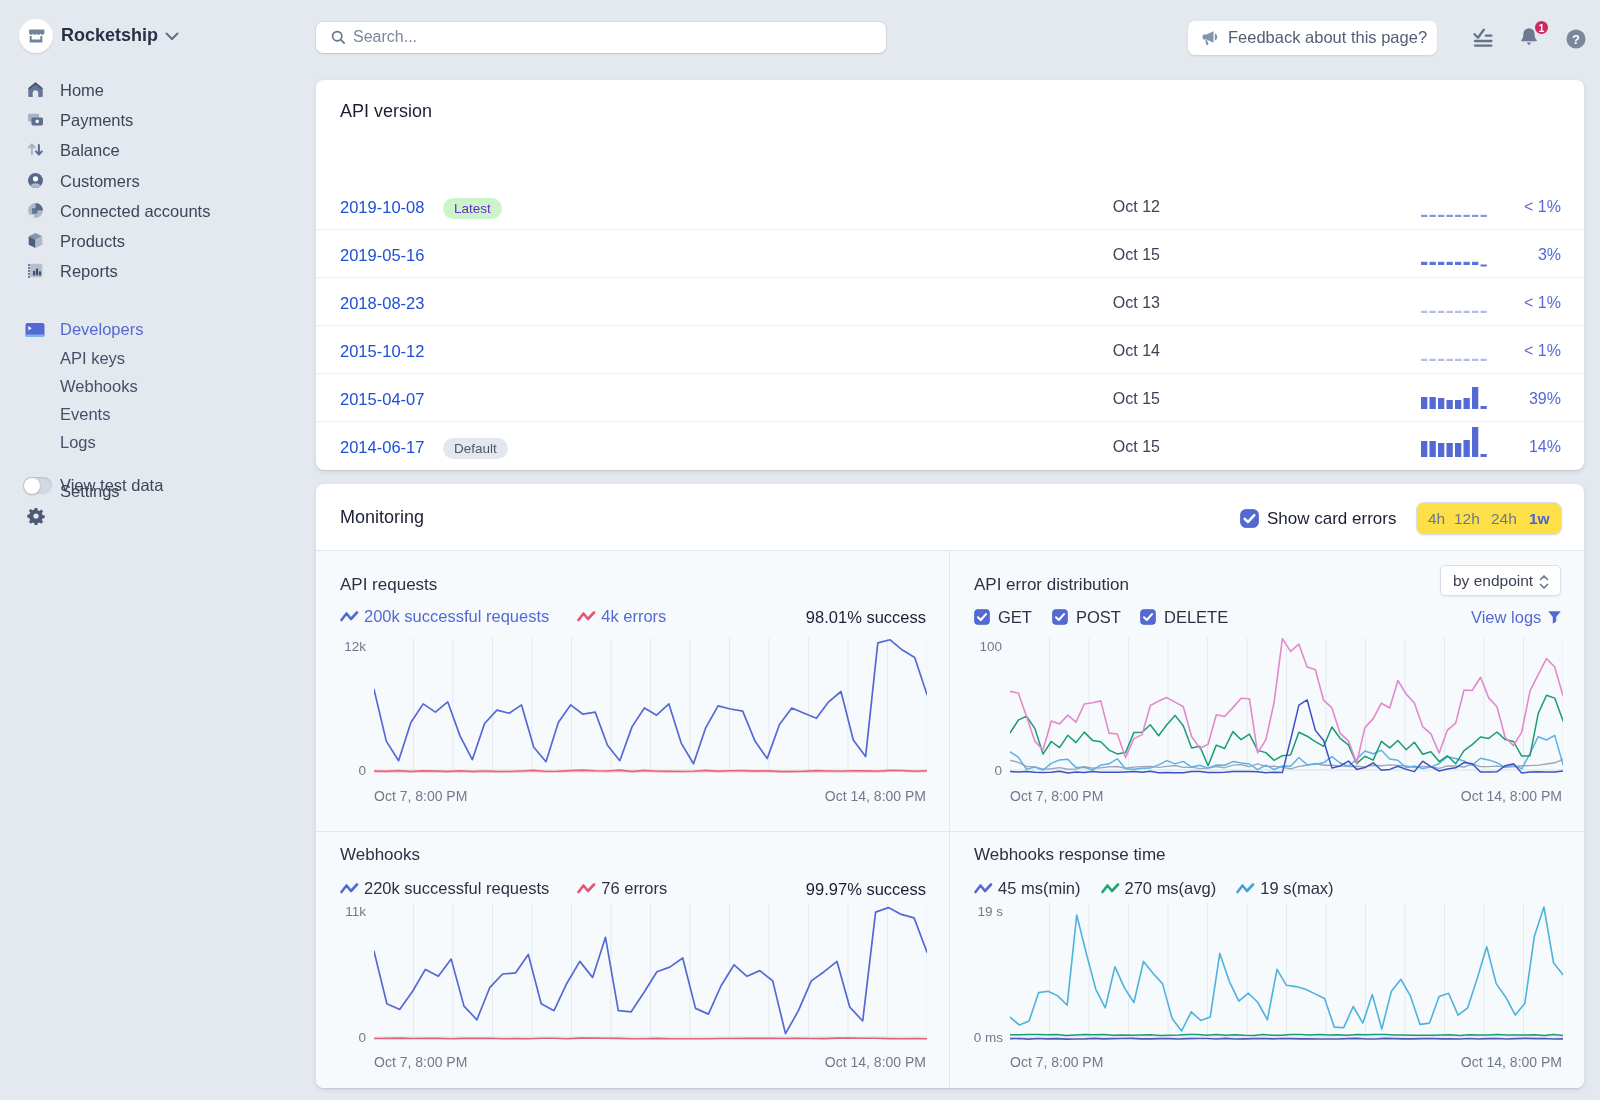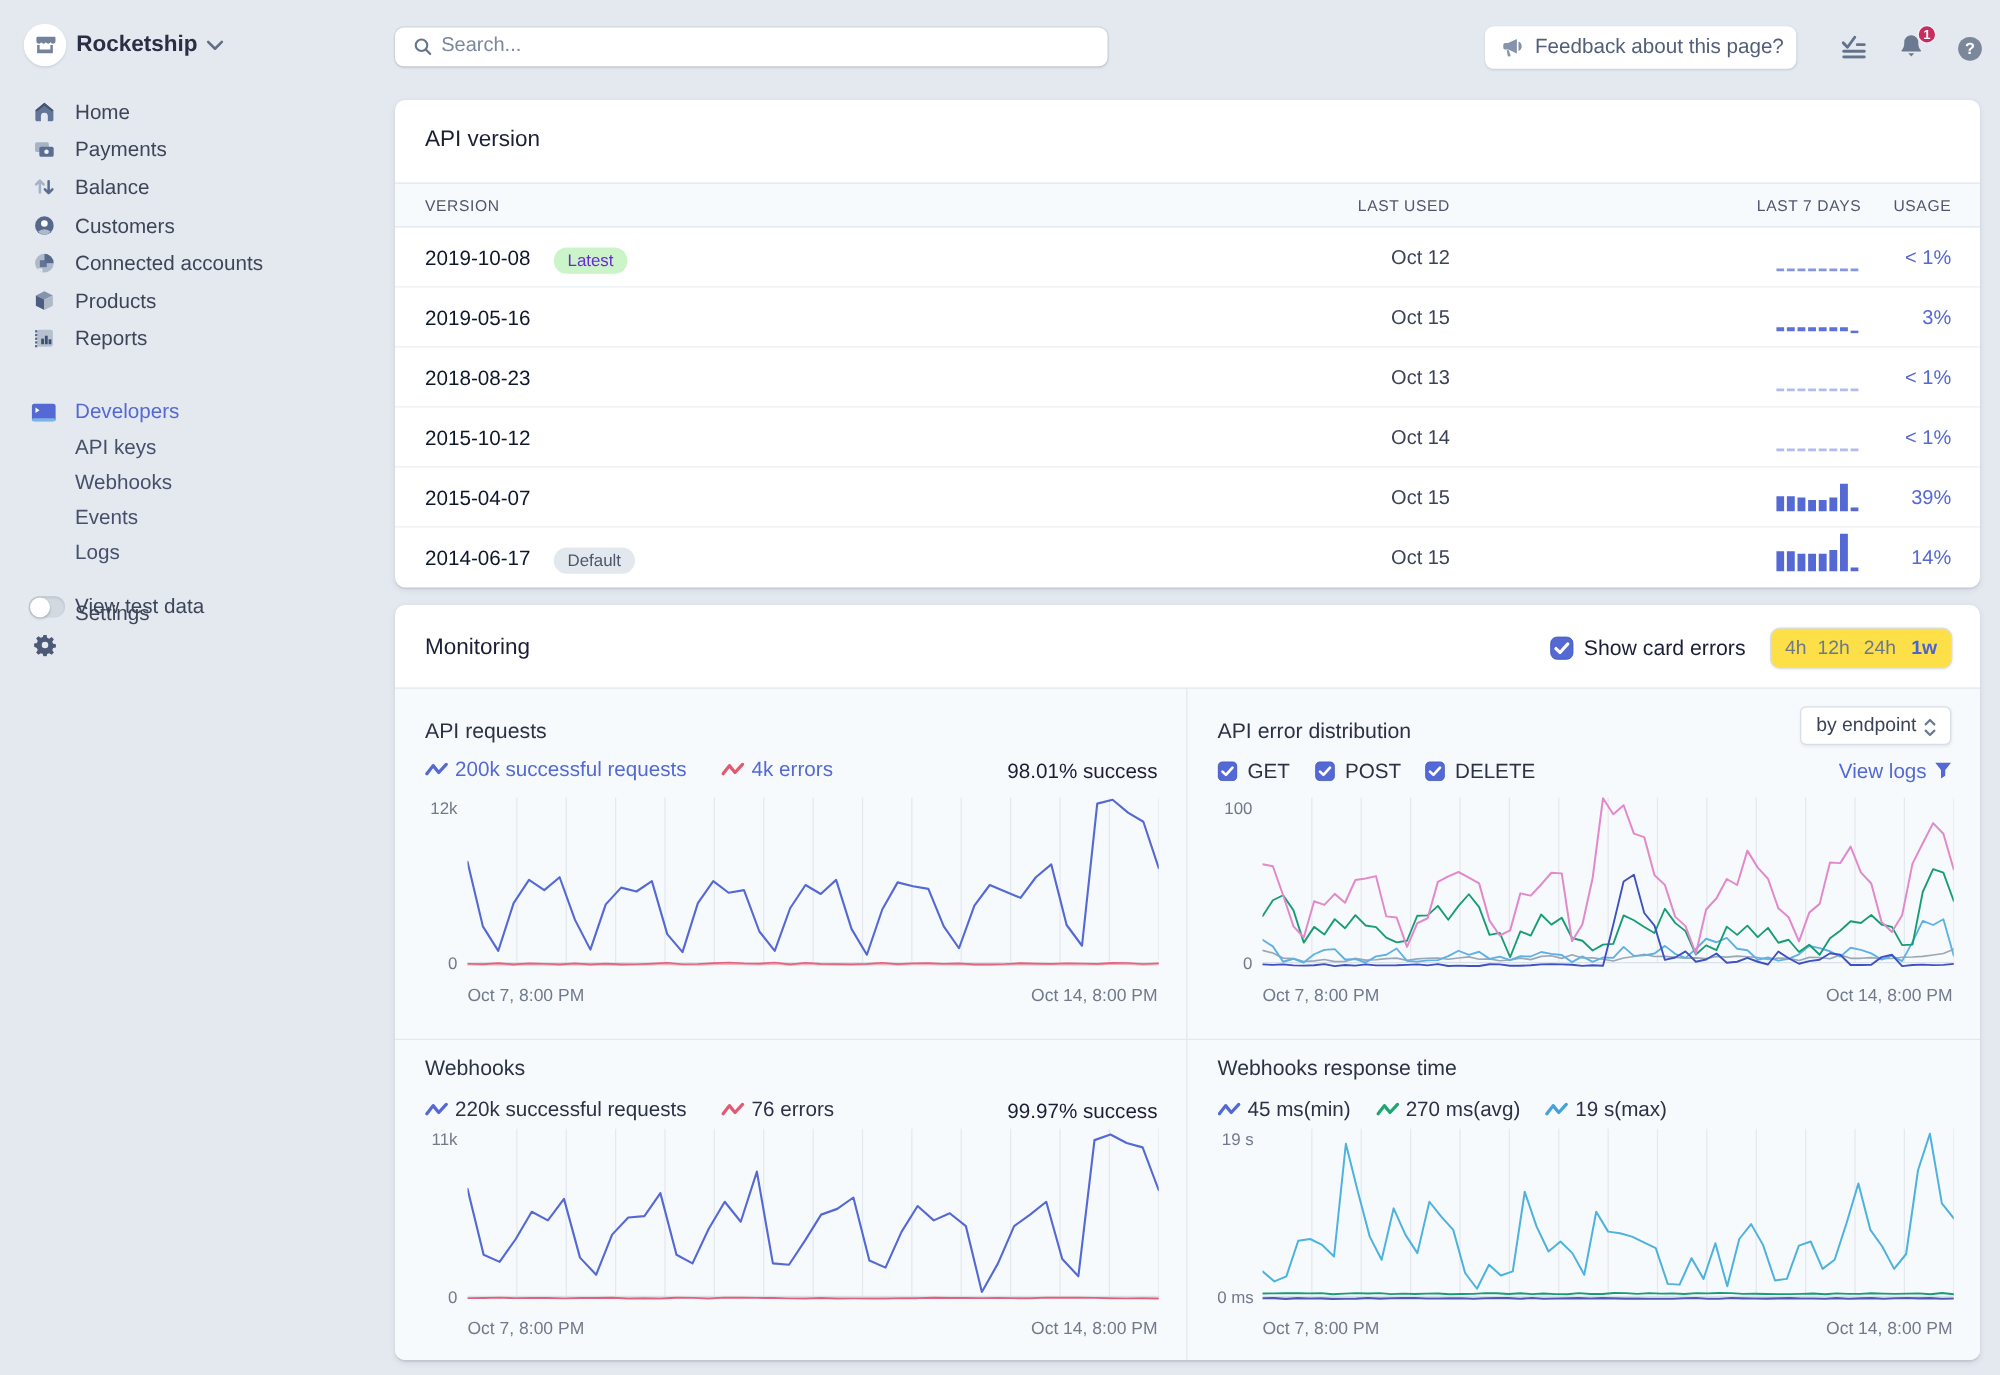--- a/index.html
+++ b/index.html
@@ -3,21 +3,21 @@
 <style>
 * { margin:0; padding:0; box-sizing:border-box; }
 html,body { width:1600px; height:1100px; background:#e4e8ef; font-family:"Liberation Sans",sans-serif; position:relative; overflow:hidden; }
 .abs { position:absolute; }
 .card { position:absolute; background:#fff; border-radius:8px; box-shadow:0 1px 1px rgba(50,56,76,.11), 0 2px 5px rgba(50,56,76,.10); }
 .navicon { position:absolute; left:27px; }
 .navlbl { position:absolute; left:60px; font-size:16.5px; color:#3d4659; }
 .navlbl.dev { color:#5469d4; }
 .navlbl.sub { color:#46506a; }
 .thead span, .trow span { position:absolute; }
-.ver { left:24px; color:#0f172a; font-size:16.5px;text-align:right; }
+.ver { left:24px; color:#1d4ed8; font-size:16.5px;text-align:right; }
 .date { right:424px; color:#3c4257; font-size:16px; }
 .usage { right:23px; color:#5469d4; font-size:16px; }
 .trow { position:absolute; left:0; width:100%; height:48px; border-bottom:1px solid #eceff4; }
 .trow span { top:16px; }
 .trow:last-of-type { border-bottom:none; }
 .badge { position:absolute; left:127px; top:13px; height:21px; line-height:21px; border-radius:11px; font-size:13.5px; padding:0 11px; }
 .badge-green { background:#cbf4c9; color:#6d28d9; }
 .badge-grey { background:#e3e8ee; color:#4f566b; }
 .paneltitle { position:absolute; font-size:17px; color:#2c3246; }
 .ylab { position:absolute; font-size:13.5px; color:#71798c; text-align:right; width:60px; }
@@ -144,26 +144,20 @@
       <path d="M6.6 15.6 L11.4 15.6 L9 18.2Z" fill="#6b7a91"></path>
     </svg></div>
 <div class="abs" style="left:1534px;top:20px;width:15px;height:15px;border-radius:50%;background:#c92d60;border:1.5px solid #f2f4f8;color:#fff;font-size:10.5px;font-weight:bold;text-align:center;line-height:15px">1</div>
 <div class="abs" style="left:1566px;top:29px"><svg width="20" height="20" viewBox="0 0 20 20">
       <circle cx="10" cy="10" r="9.5" fill="#7b879b"></circle>
       <text x="10" y="14.6" font-size="13" font-weight="bold" fill="#fff" text-anchor="middle" font-family="Liberation Sans, sans-serif">?</text>
     </svg></div>
 
 <div class="card" style="left:316px;top:80px;width:1268px;height:390px;overflow:hidden">
   <div style="position:absolute;left:24px;top:21px;font-size:18px;color:#1a1f36">API version</div>
-  <div class="thead" style="position:absolute;left:0;top:66px;width:100%;height:36px;background:#f7fafc;border-top:1px solid #e3e8ee;border-bottom:1px solid #e3e8ee;font-size:12.5px;color:#4f566b;letter-spacing:.5px">
-    <span style="left:24px;top:11px">VERSION</span>
-    <span style="right:424px;top:11px">LAST USED</span>
-    <span style="right:95px;top:11px">LAST 7 DAYS</span>
-    <span style="right:23px;top:11px">USAGE</span>
-  </div>
 <div class="trow" style="top:102px">
   <span class="ver">2019-10-08</span>
       <span class="badge badge-green">Latest</span>
   <span class="date">Oct 12</span>
   <svg width="66" height="30" style="position:absolute;right:97px;top:9px">
         <rect x="0.0" y="23.8" width="6.3" height="2.2" fill="#5469d4" opacity="0.7"></rect>
         <rect x="8.5" y="23.8" width="6.3" height="2.2" fill="#5469d4" opacity="0.7"></rect>
         <rect x="17.0" y="23.8" width="6.3" height="2.2" fill="#5469d4" opacity="0.7"></rect>
         <rect x="25.5" y="23.8" width="6.3" height="2.2" fill="#5469d4" opacity="0.7"></rect>
         <rect x="34.0" y="23.8" width="6.3" height="2.2" fill="#5469d4" opacity="0.7"></rect>

